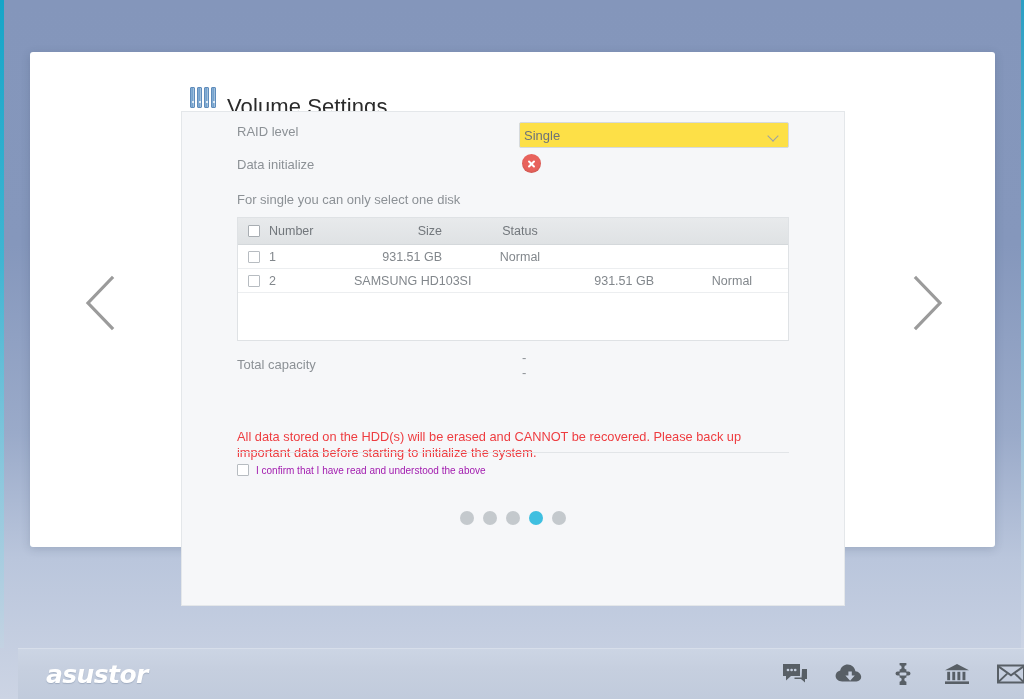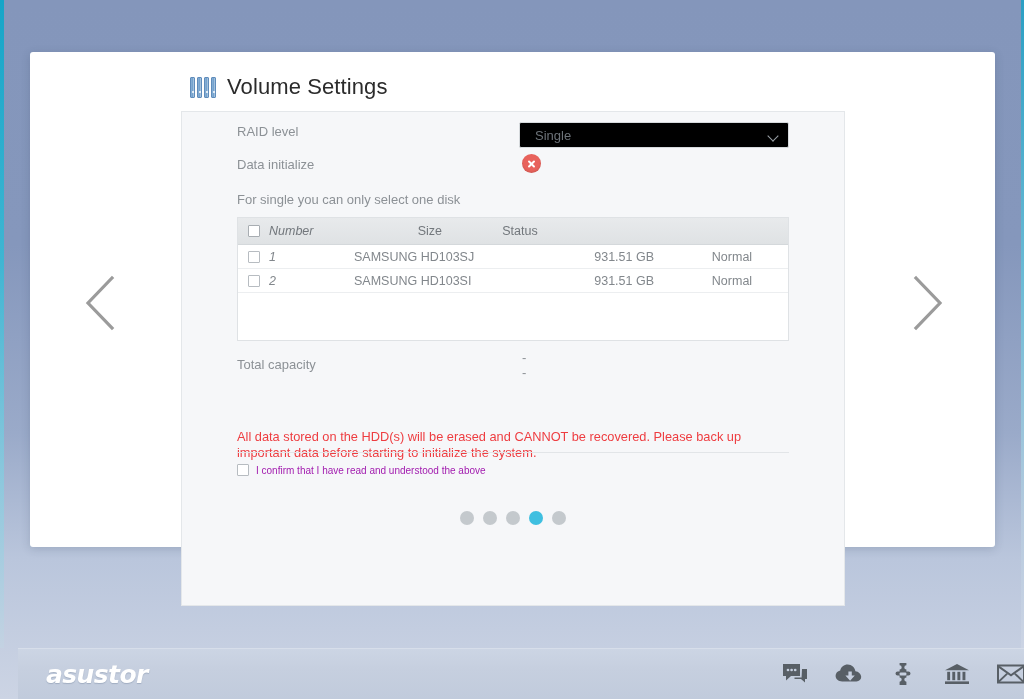--- a/index.html
+++ b/index.html
@@ -55,20 +55,21 @@
     position: relative;
   }
   .bay-icon i::after {
     content:""; position: absolute; left: 1px; bottom: 4px;
     width: 2px; height: 2px; border-radius: 50%;
     background: #ffffff;
   }
   .page-title {
     font-size: 22px; color: #2b2b2b; font-weight: normal;
     letter-spacing: 0.1px;
+    margin-top: 20px;
   }
 
   
   .panel {
     position: absolute;
     left: 151px; top: 59px;
     width: 664px; height: 495px;
     background: #f6f7f9;
     border: 1px solid #e4e7ea;
   }
@@ -80,25 +81,25 @@
   .form-label {
     font-size: 13px; color: #8c9196; white-space: nowrap;
   }
 
   .r-raid  { top: 12px; }
   .r-prot  { top: 45px; }
 
   .select-box {
     position: absolute; left: 337px; top: 10px;
     width: 270px; height: 26px;
-    background: #000000;
+    background: #fde047;
     border: 1px solid #d6dadd;
     border-radius: 2px;
     display: flex; align-items: center;
-    padding: 0 8px 0 15px;
+    padding: 0 8px 0 4px;
     font-size: 13px; color: #6d7379;
     cursor: pointer;
   }
   .select-box .sel-val { flex: 1; }
   .chev-dn {
     width: 11px; height: 7px; position: relative; flex: none;
   }
   .chev-dn::before {
     content:""; position:absolute; left:0; top:0;
     width: 7px; height: 7px;
@@ -140,21 +141,21 @@
     border-bottom: 1px solid #d4d8db;
     font-size: 12.5px; color: #72777c;
   }
   .dt-row {
     display: flex; align-items: center;
     height: 24px;
     border-bottom: 1px solid #eceef0;
     font-size: 12.5px; color: #82878c;
   }
   .c-chk  { width: 31px; display:flex; justify-content:center; align-items:center; flex:none; }
-  .c-num  { width: 85px; flex: none; font-style: italic; }
+  .c-num  { width: 85px; flex: none; }
   .c-mod  { width: 212px; flex: none; }
   .c-size { width: 110px; flex: none; text-align: right; padding-right: 22px; }
   .c-stat { width: 112px; flex: none; text-align: center; }
 
   .cb {
     width: 12px; height: 12px;
     border: 1px solid #b7bcc1;
     background: #fff; border-radius: 1px;
     display: inline-block; cursor: pointer;
   }
@@ -279,21 +280,20 @@
         <span class="c-num">Number</span>
         <span class="c-size">Size</span>
         <span class="c-stat">Status</span>
       </div>
 
       <div class="dt-row">
         <span class="c-chk">
           <span class="cb"></span>
         </span>
         <span class="c-num">1</span>
-        <span class="c-mod">SAMSUNG HD103SJ</span>
         <span class="c-size">931.51 GB</span>
         <span class="c-stat">Normal</span>
       </div>
 
       <div class="dt-row">
         <span class="c-chk">
           <span class="cb"></span>
         </span>
         <span class="c-num">2</span>
         <span class="c-mod">SAMSUNG HD103SI</span>

